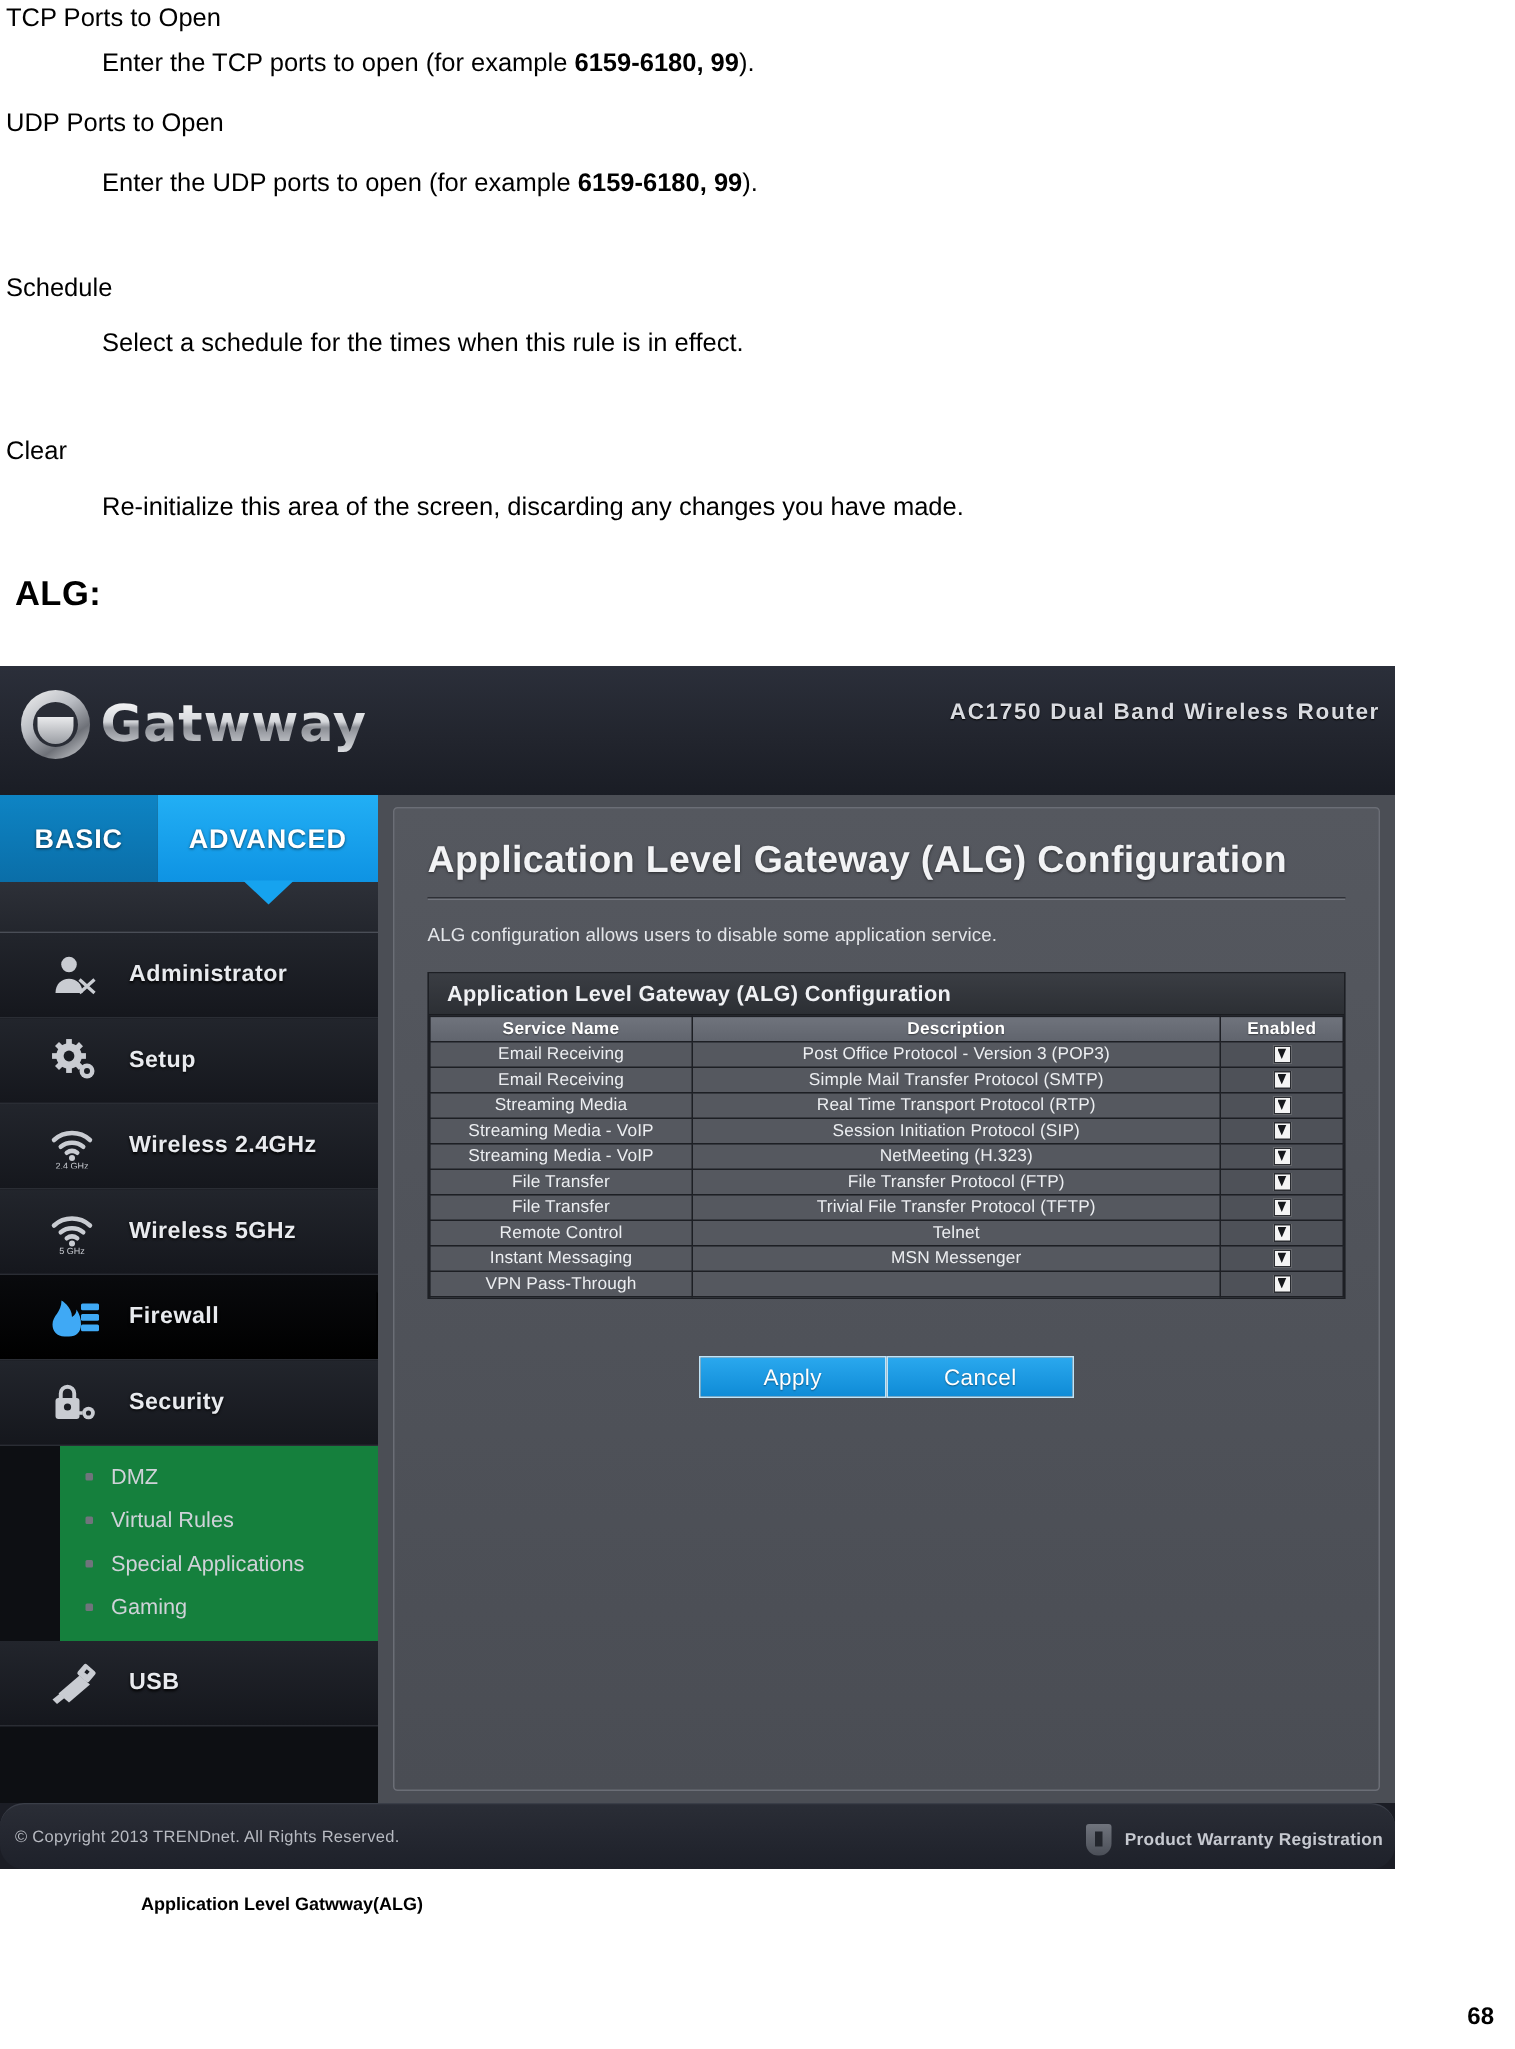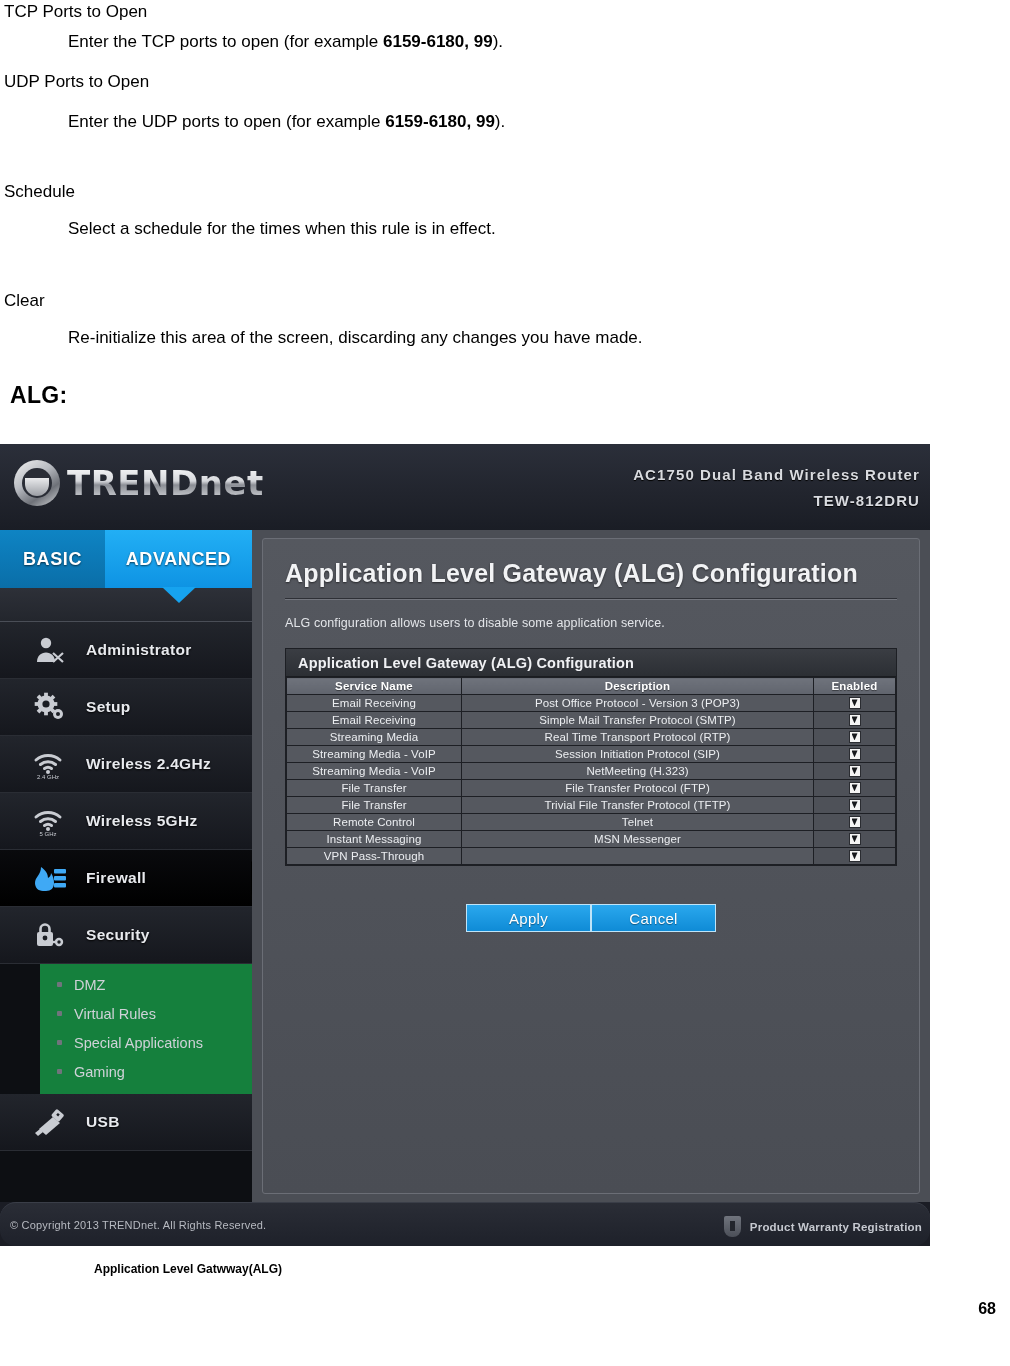--- a/index.html
+++ b/index.html
@@ -49,21 +49,21 @@
     left: 94px;
     top: 1262px;
     font-size: 12px;
     font-weight: bold;
     color: #000;
   }
 
   .page-number {
     position: absolute;
     right: 14px;
-    top: 1300px;
+    top: 1336px;
     font-size: 16px;
     font-weight: bold;
     color: #000;
   }
 
   
   .router-shot {
     position: absolute;
     left: 0;
     top: 444px;
@@ -426,25 +426,24 @@
     <div class="doc-desc" style="top: 328px;">Re-initialize this area of the screen, discarding any changes you have made.</div>
   </div>
 
 <div class="alg-heading">ALG:</div>
 
 <div class="router-shot">
 
   <div class="rt-header">
     <div class="rt-logo">
       <div class="rt-logo-mark"></div>
-      <div class="rt-logo-text">TRENDnet</div>
+      <div class="rt-logo-text">Gatwway</div>
     </div>
     <div class="rt-model">
       <div>AC1750 Dual Band Wireless Router</div>
-      <div>TEW-812DRU</div>
     </div>
   </div>
 
   <div class="rt-body">
 
     <div class="rt-sidebar">
       <div class="rt-tabs">
         <div class="rt-tab basic">BASIC</div>
         <div class="rt-tab advanced">ADVANCED</div>
       </div>

